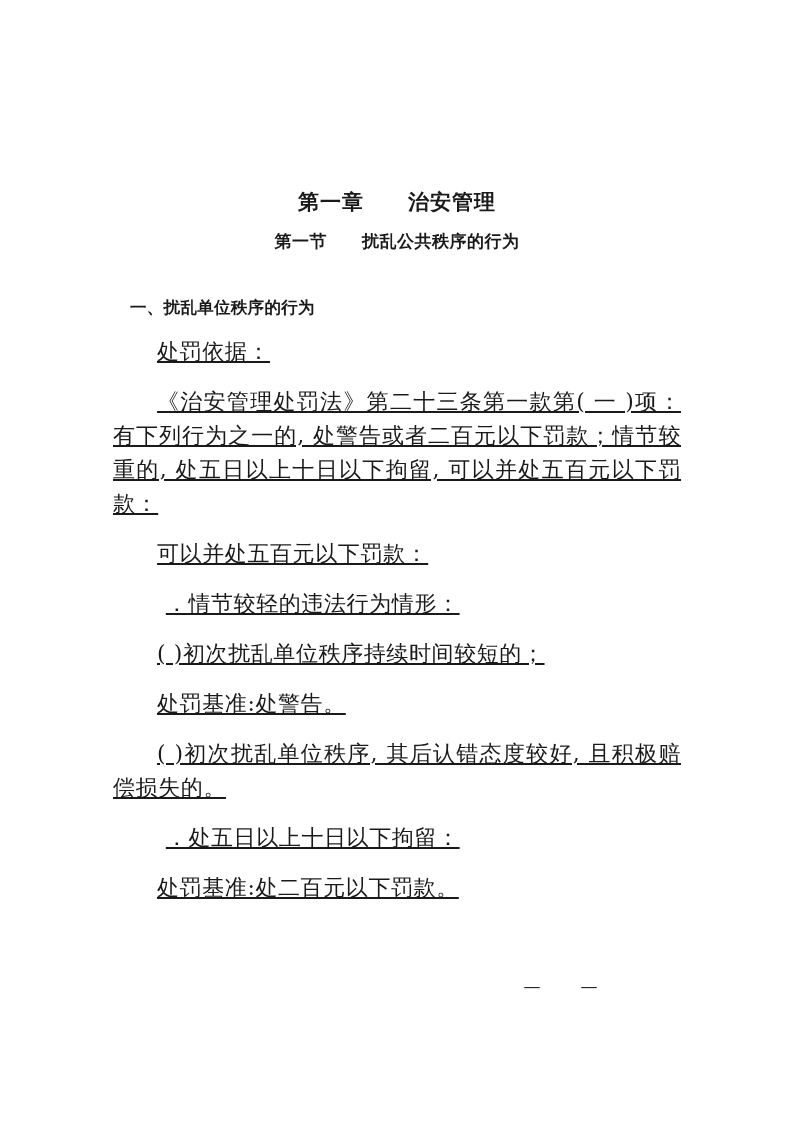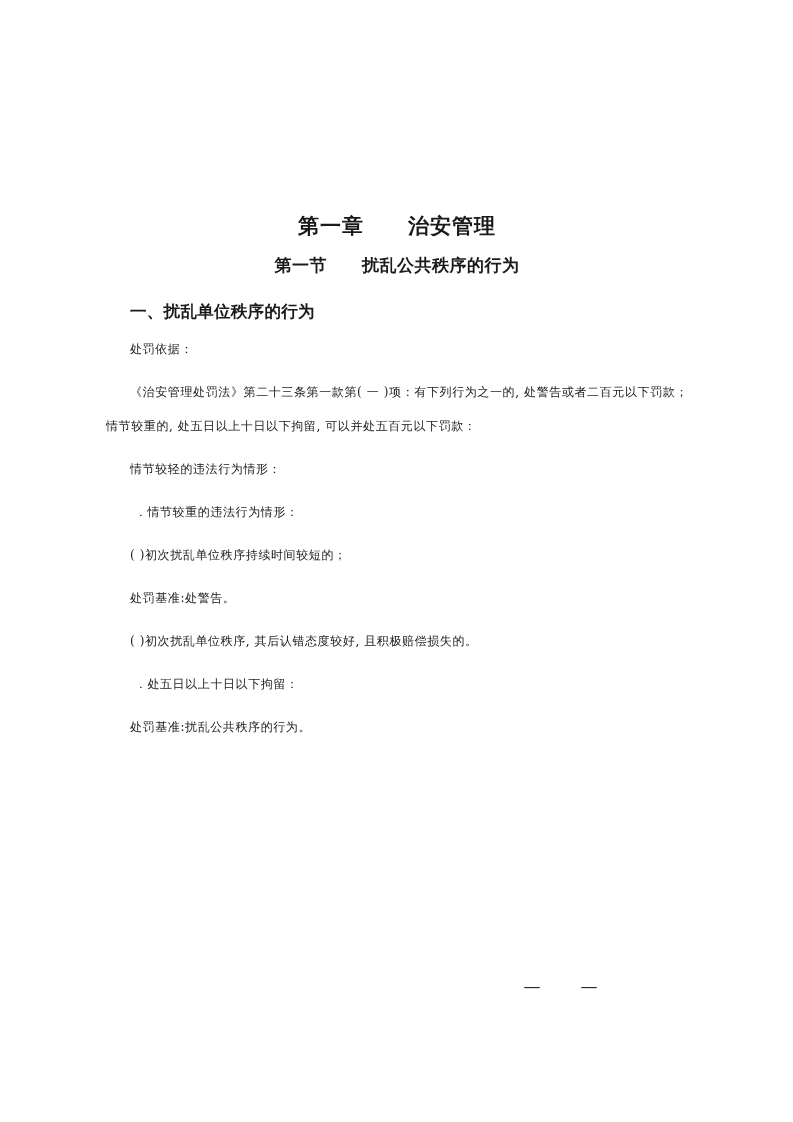--- a/index.html
+++ b/index.html
@@ -17,54 +17,55 @@
   .page {
     position: relative;
     width: 793px;
     height: 1122px;
     box-sizing: border-box;
     padding: 0;
   }
   .content {
     position: absolute;
     left: 97px;
-    top: 212px;
+    top: 188px;
     width: 600px;
   }
   .chapter-title {
     text-align: center;
     font-size: 21px;
     font-weight: bold;
     letter-spacing: 1px;
     margin: 0 0 14px 0;
     font-family: "DejaVu Serif", "Liberation Serif", serif;
   }
   .section-title {
     text-align: center;
     font-size: 17px;
     font-weight: bold;
     letter-spacing: 0.5px;
-    margin: 0 0 24px 0;
+    margin: 0 0 44px 0;
     font-family: "DejaVu Serif", "Liberation Serif", serif;
   }
   .heading-1 {
     font-size: 16.5px;
     font-weight: bold;
     text-indent: 2em;
     margin: 0 0 2px 0;
     letter-spacing: 0.3px;
   }
   p.body-line {
-    font-size: 12px;
+    font-size: 22px;
     line-height: 34px;
-    margin: 9px;
+    margin: 16px;
     text-indent: 2em;
     letter-spacing: 0.6px;
     text-align: justify;
     text-justify: inter-ideograph;
+    text-decoration: underline;
   }
   p.body-line.nospace {
     text-indent: 2.4em;
   }
   .block {
     margin-bottom: 2px;
   }
   .footer-mark {
     position: absolute;
     left: 0;
@@ -87,27 +88,27 @@
   <div class="content">
 
     <h1 class="chapter-title">第一章　　治安管理</h1>
     <h2 class="section-title">第一节　　扰乱公共秩序的行为</h2>
 
     <h3 class="heading-1">一、扰乱单位秩序的行为</h3>
 
     <div class="block">
       <p class="body-line">处罚依据：</p>
       <p class="body-line">《治安管理处罚法》第二十三条第一款第( 一 )项：有下列行为之一的, 处警告或者二百元以下罚款；情节较重的, 处五日以上十日以下拘留, 可以并处五百元以下罚款：</p>
-      <p class="body-line">情节较轻的违法行为情形：</p>
-      <p class="body-line nospace">．情节较重的违法行为情形：</p>
+      <p class="body-line">可以并处五百元以下罚款：</p>
+      <p class="body-line nospace">．情节较轻的违法行为情形：</p>
       <p class="body-line">(  )初次扰乱单位秩序持续时间较短的；</p>
       <p class="body-line">处罚基准:处警告。</p>
       <p class="body-line">(  )初次扰乱单位秩序, 其后认错态度较好, 且积极赔偿损失的。</p>
       <p class="body-line nospace">．处五日以上十日以下拘留：</p>
-      <p class="body-line">处罚基准:扰乱公共秩序的行为。</p>
+      <p class="body-line">处罚基准:处二百元以下罚款。</p>
     </div>
 
   </div>
 
   <div class="footer-mark">
     <span class="footer-inner">—　　—</span>
   </div>
 </div>
 
 </body></html>

